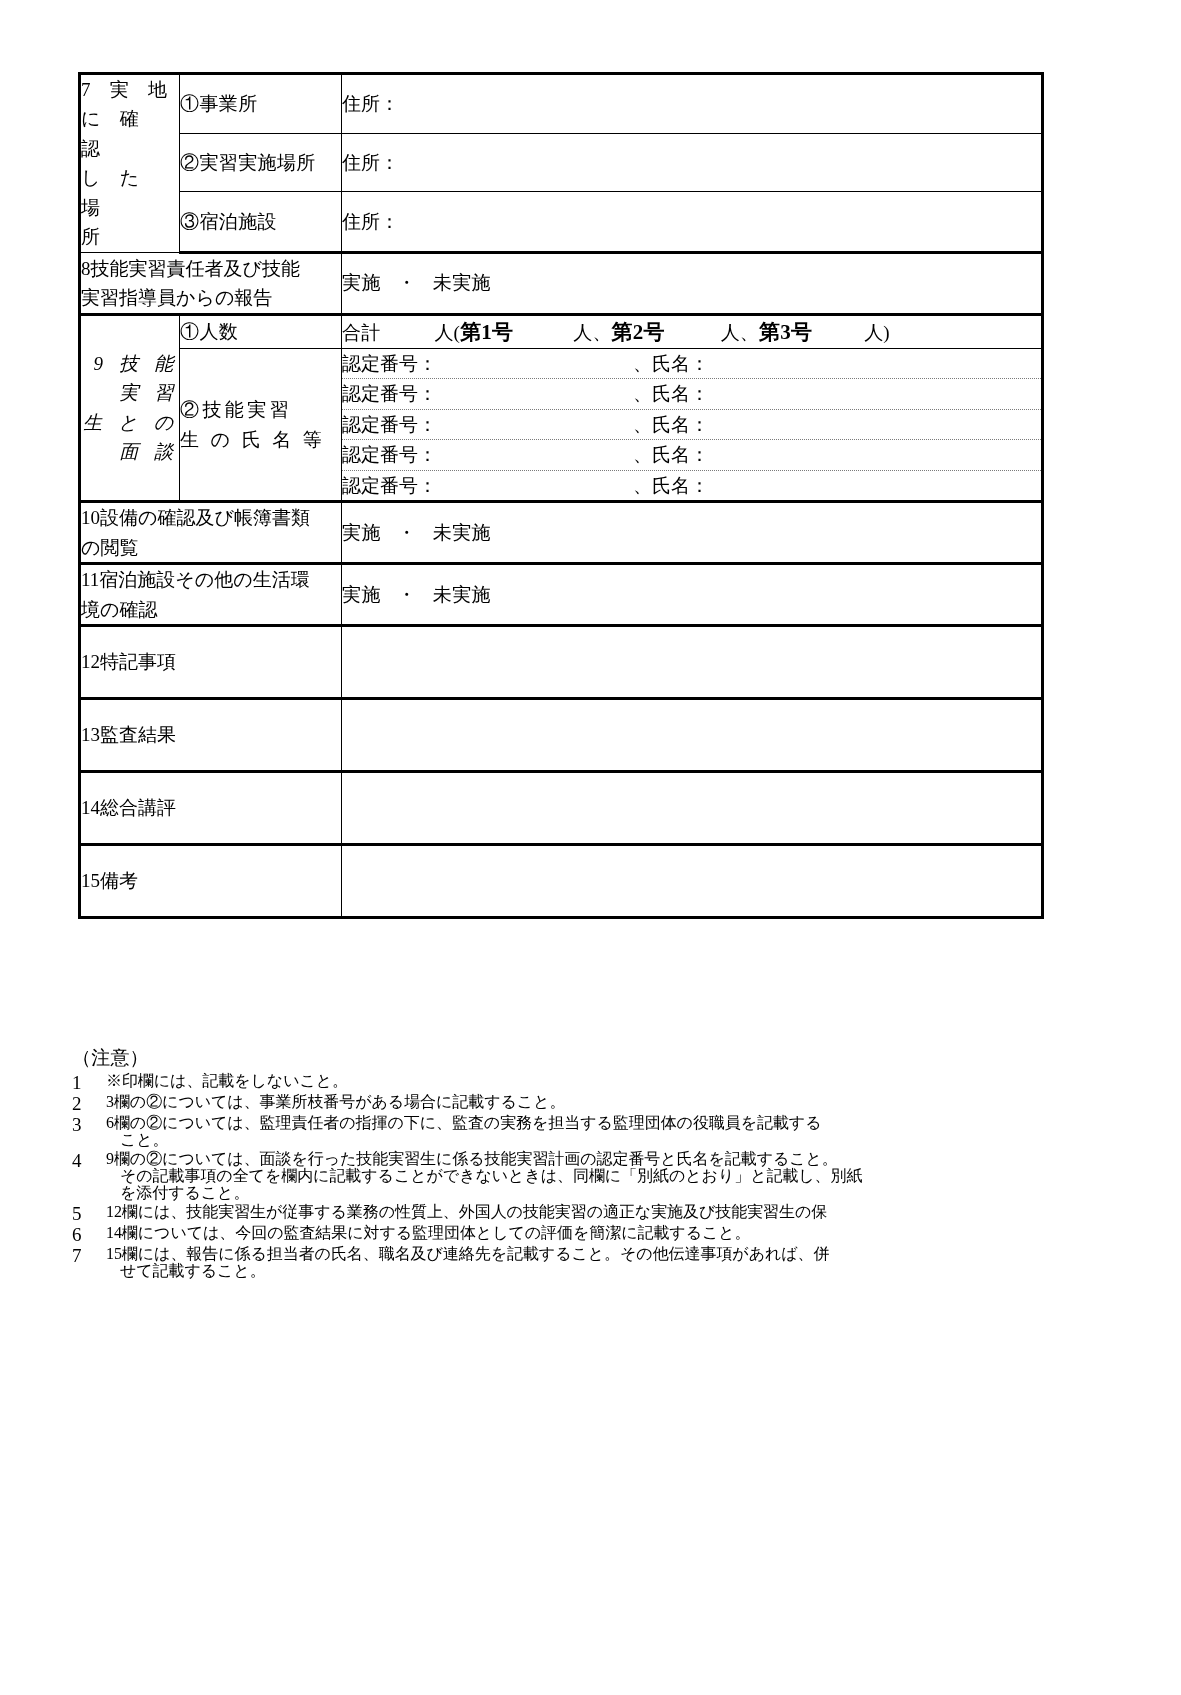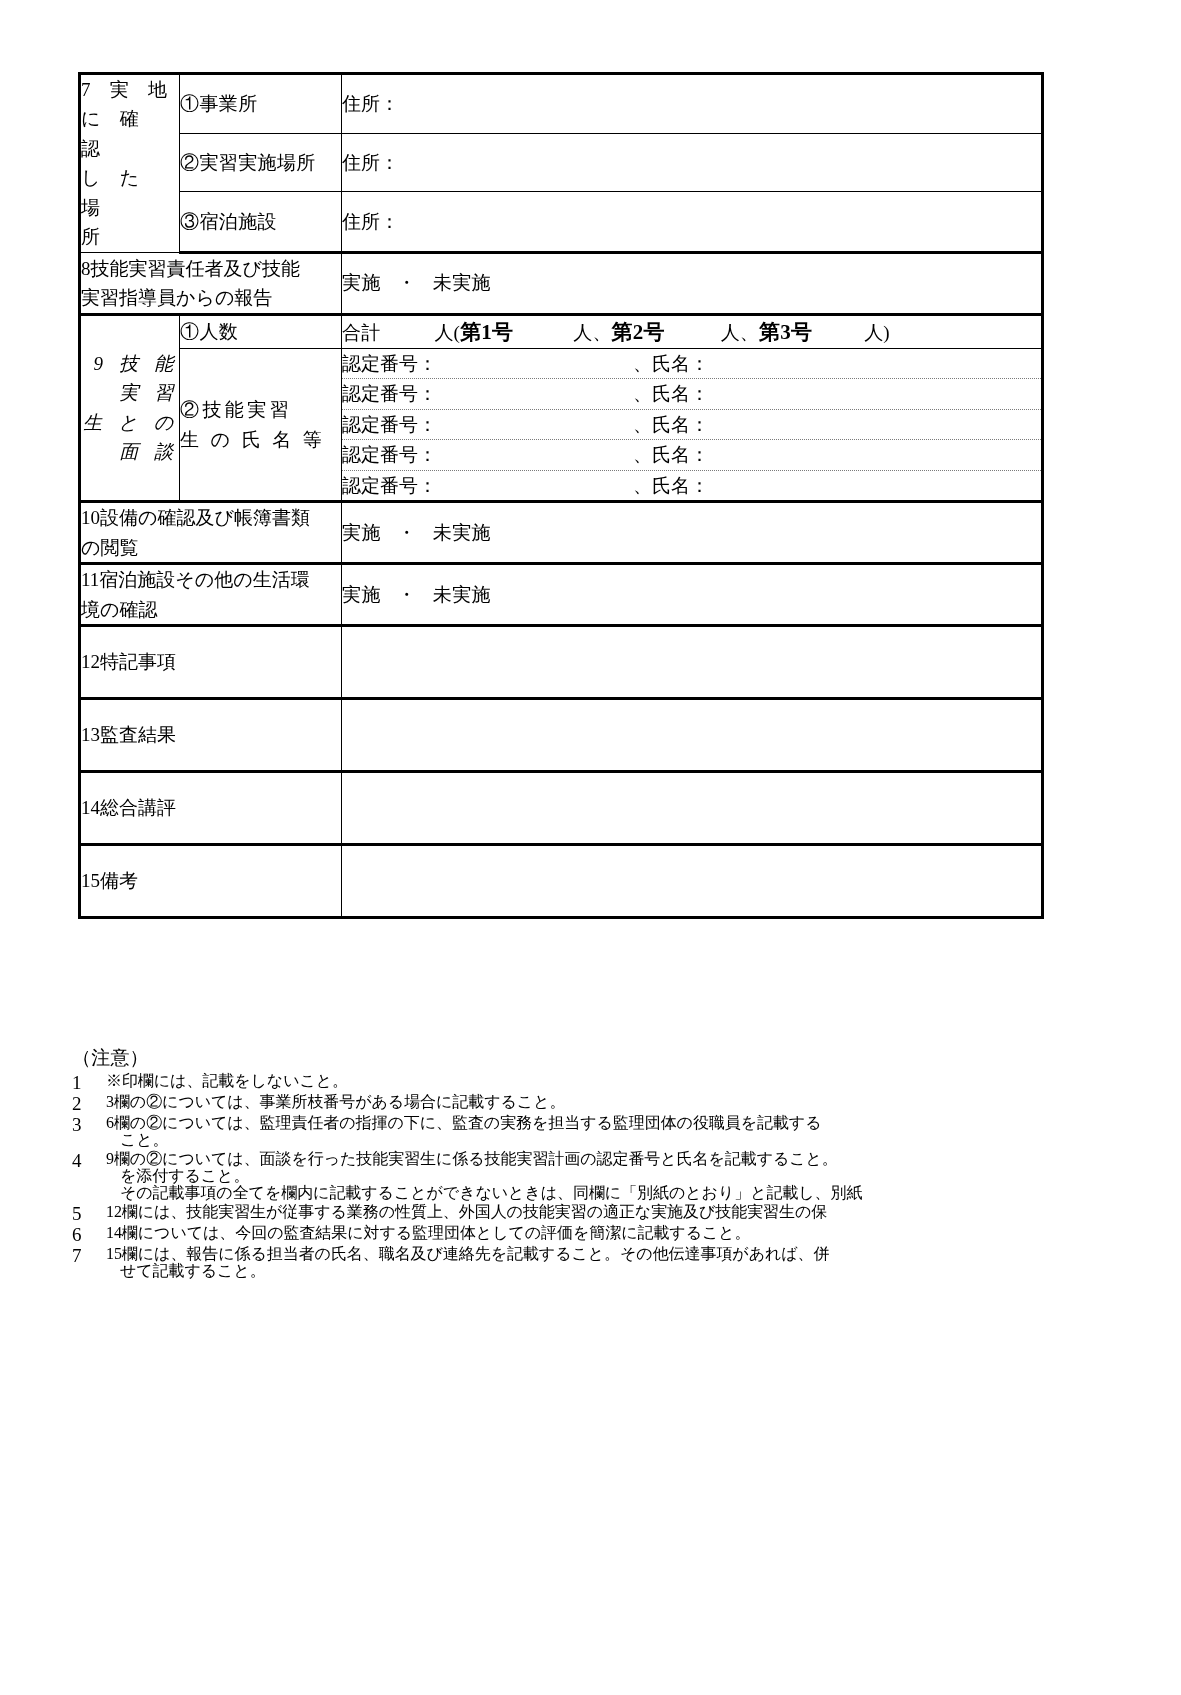--- a/index.html
+++ b/index.html
@@ -307,22 +307,22 @@
       <div class="note-body">
         <p class="nl">6欄の②については、監理責任者の指揮の下に、監査の実務を担当する監理団体の役職員を記載する</p>
         <p class="nl ind">こと。</p>
       </div>
     </div>
 
     <div class="note">
       <div class="note-num">4</div>
       <div class="note-body">
         <p class="nl">9欄の②については、面談を行った技能実習生に係る技能実習計画の認定番号と氏名を記載すること。</p>
+        <p class="nl ind">その記載事項の全てを欄内に記載することができないときは、同欄に「別紙のとおり」と記載し、別紙</p>
         <p class="nl ind">を添付すること。</p>
-        <p class="nl ind">その記載事項の全てを欄内に記載することができないときは、同欄に「別紙のとおり」と記載し、別紙</p>
       </div>
     </div>
 
     <div class="note">
       <div class="note-num">5</div>
       <div class="note-body">
         <p class="nl">12欄には、技能実習生が従事する業務の性質上、外国人の技能実習の適正な実施及び技能実習生の保</p>
       </div>
     </div>
 

